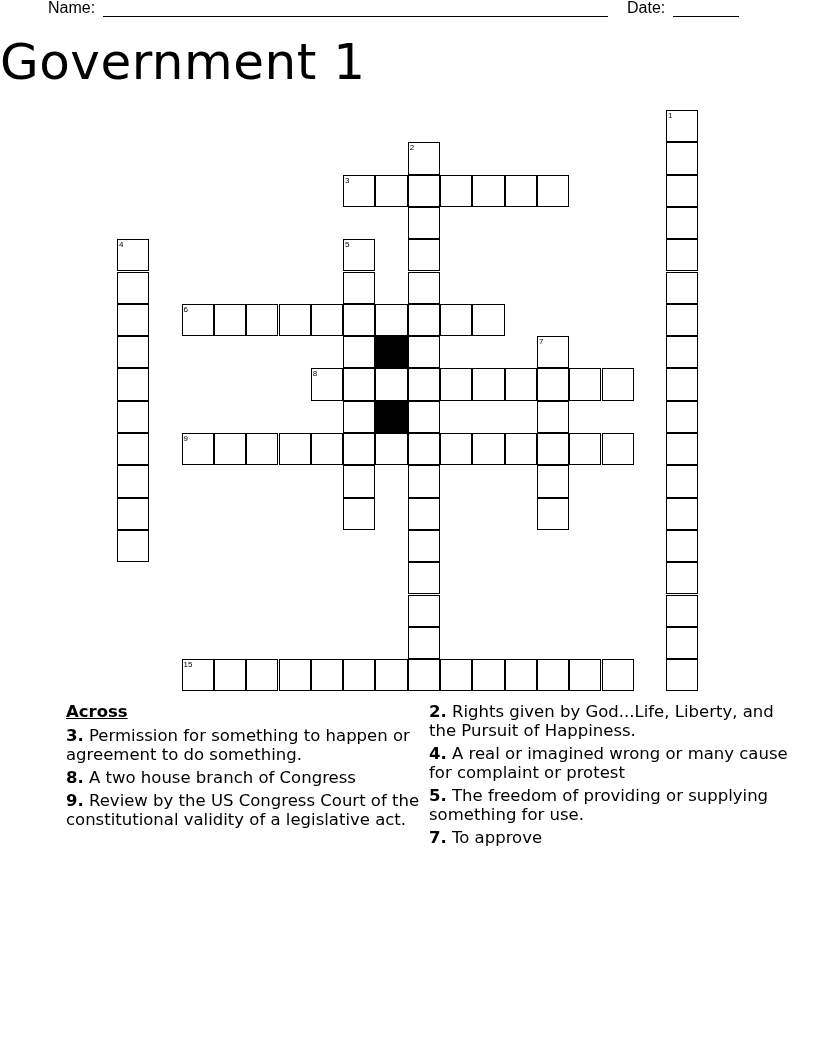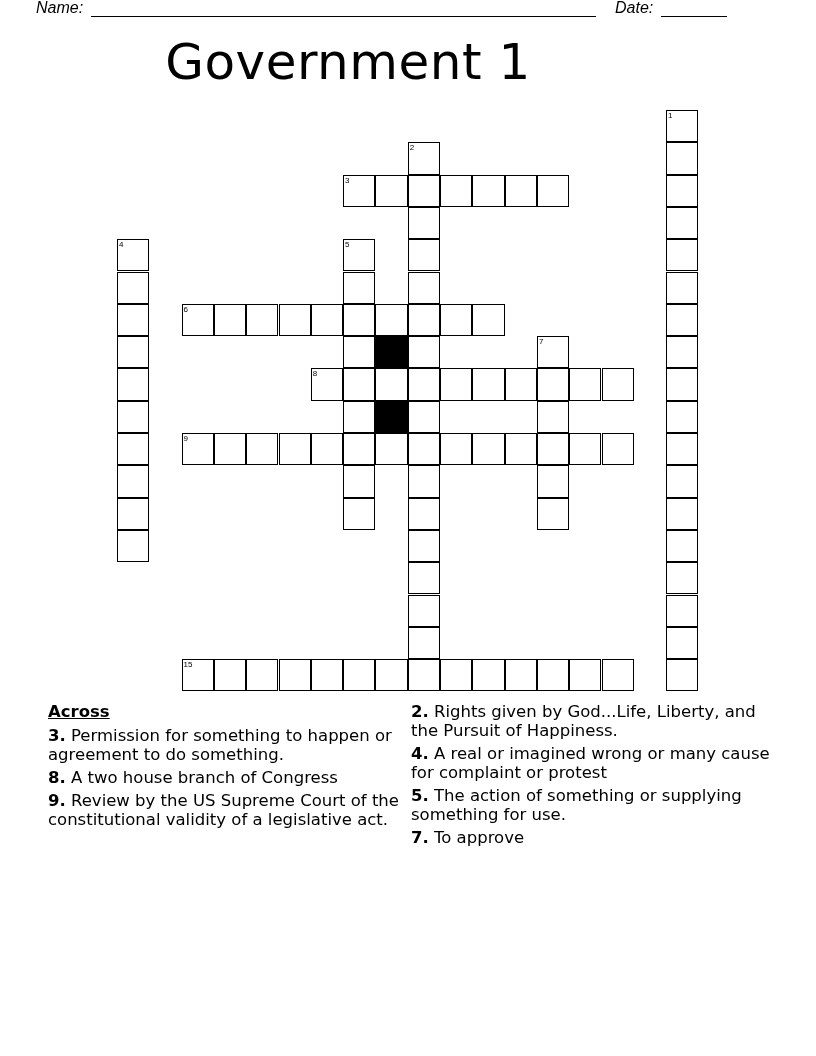--- a/index.html
+++ b/index.html
@@ -1,32 +1,32 @@
 <!DOCTYPE html>
 <html><head>
 <meta charset="utf-8">
 <style>
   html, body { margin:0; padding:0; background:#ffffff; }
   body { width:816px; height:1056px; position:relative; overflow:hidden; color:#000; }
-  .header-line { position:absolute; top:0; left:36px; width:700px; height:20px;
-    font-family:"Liberation Sans", sans-serif; font-size:16px; line-height:18px;font-style:italic; }
+  .header-line { position:absolute; top:0; left:48px; width:700px; height:20px;
+    font-family:"Liberation Sans", sans-serif; font-size:16px; line-height:18px; }
   .name-label { position:absolute; left:0; top:-1px; }
   .name-line { position:absolute; left:55px; top:16px; width:505px; border-bottom:1px solid #000; }
   .date-label { position:absolute; left:579px; top:-1px; }
   .date-line { position:absolute; left:625px; top:16px; width:66px; border-bottom:1px solid #000; }
-  .title { position:absolute; top:30px; left:8px; width:680px; text-align:center;
+  .title { position:absolute; top:30px; left:0; width:680px; 
     font-family:"DejaVu Sans", sans-serif; font-size:50px; line-height:64px; letter-spacing:0.5px; }
   .grid { position:absolute; left:0; top:0; width:816px; height:700px; }
   .cell { position:absolute; width:32.3px; height:32.3px; box-sizing:border-box;
     border:1.5px solid #000; background:#fff; }
   .cell.block { background:#000; }
   .cell .num { position:absolute; left:1px; top:0px; font-family:"Liberation Sans", sans-serif;
     font-size:8px; line-height:9px; }
   .clues { position:absolute; top:702px; font-family:"DejaVu Sans", sans-serif;
-    font-size:16.5px; line-height:19px; }
+    font-size:16.5px; line-height:19px;margin-left:18px; }
   .clues.across { left:48px; width:360px; }
   .clues.down { left:411px; width:360px; }
   .clues h3 { margin:0 0 4px 0; font-size:16.5px; font-weight:bold; text-decoration:underline; line-height:20px; }
   .clue { margin:0 0 4px 0; }
   .clue b { font-weight:bold; }
 </style>
 </head>
 <body>
 
 <div class="header-line">
@@ -165,21 +165,21 @@
     <div class="cell" style="left: 569.2px; top: 659.1px;"></div>
     <div class="cell" style="left: 601.5px; top: 659.1px;"></div>
     <div class="cell block" style="left: 375.4px; top: 336.1px;"></div>
     <div class="cell block" style="left: 375.4px; top: 400.7px;"></div>
   </div>
 
 <div class="clues across">
   <h3>Across</h3>
   <div class="clue"><b>3.</b><span> Permission for something to happen or agreement to do something.</span></div>
   <div class="clue"><b>8.</b><span> A two house branch of Congress</span></div>
-  <div class="clue"><b>9.</b><span> Review by the US Supreme Court of the constitutional validity of a legislative act.</span></div>
+  <div class="clue"><b>9.</b><span> Review by the US Congress Court of the constitutional validity of a legislative act.</span></div>
 </div>
 
 <div class="clues down">
   <div class="clue"><b>2.</b><span> Rights given by God...Life, Liberty, and the Pursuit of Happiness.</span></div>
   <div class="clue"><b>4.</b><span> A real or imagined wrong or many cause for complaint or protest</span></div>
-  <div class="clue"><b>5.</b><span> The action of something or supplying something for use.</span></div>
+  <div class="clue"><b>5.</b><span> The freedom of providing or supplying something for use.</span></div>
   <div class="clue"><b>7.</b><span> To approve</span></div>
 </div>
 
 </body></html>

